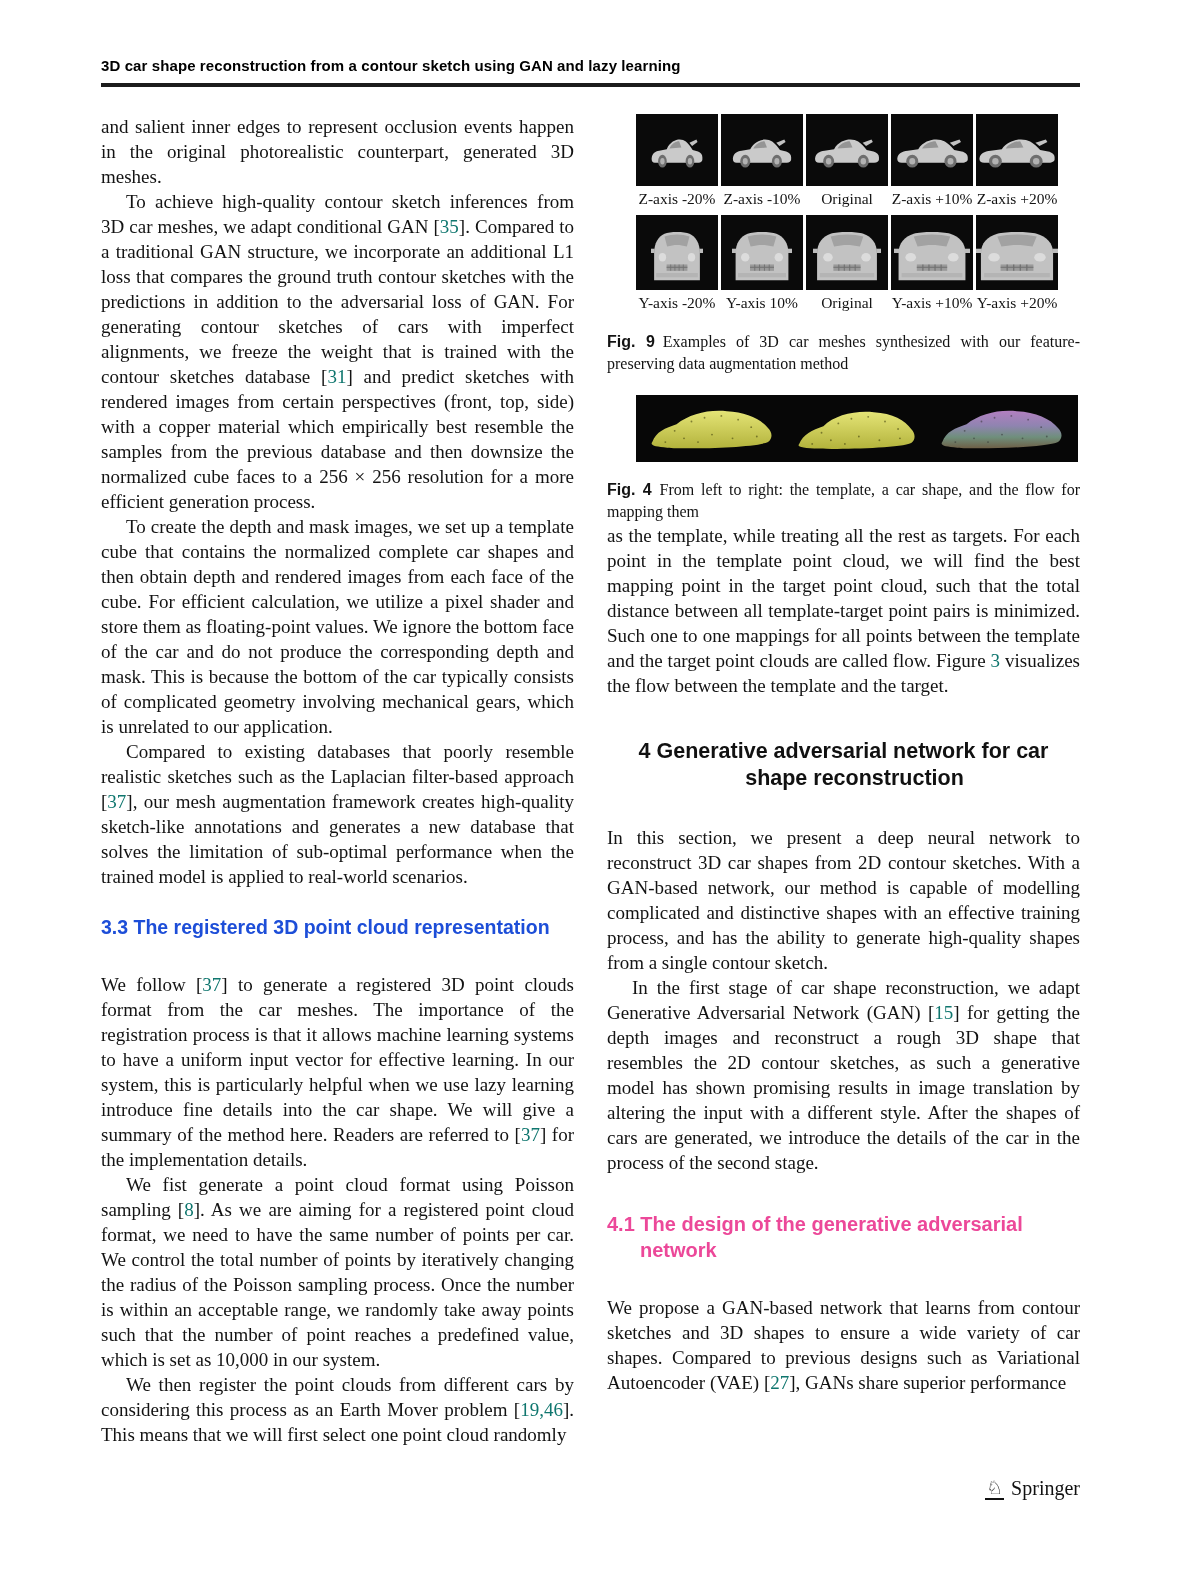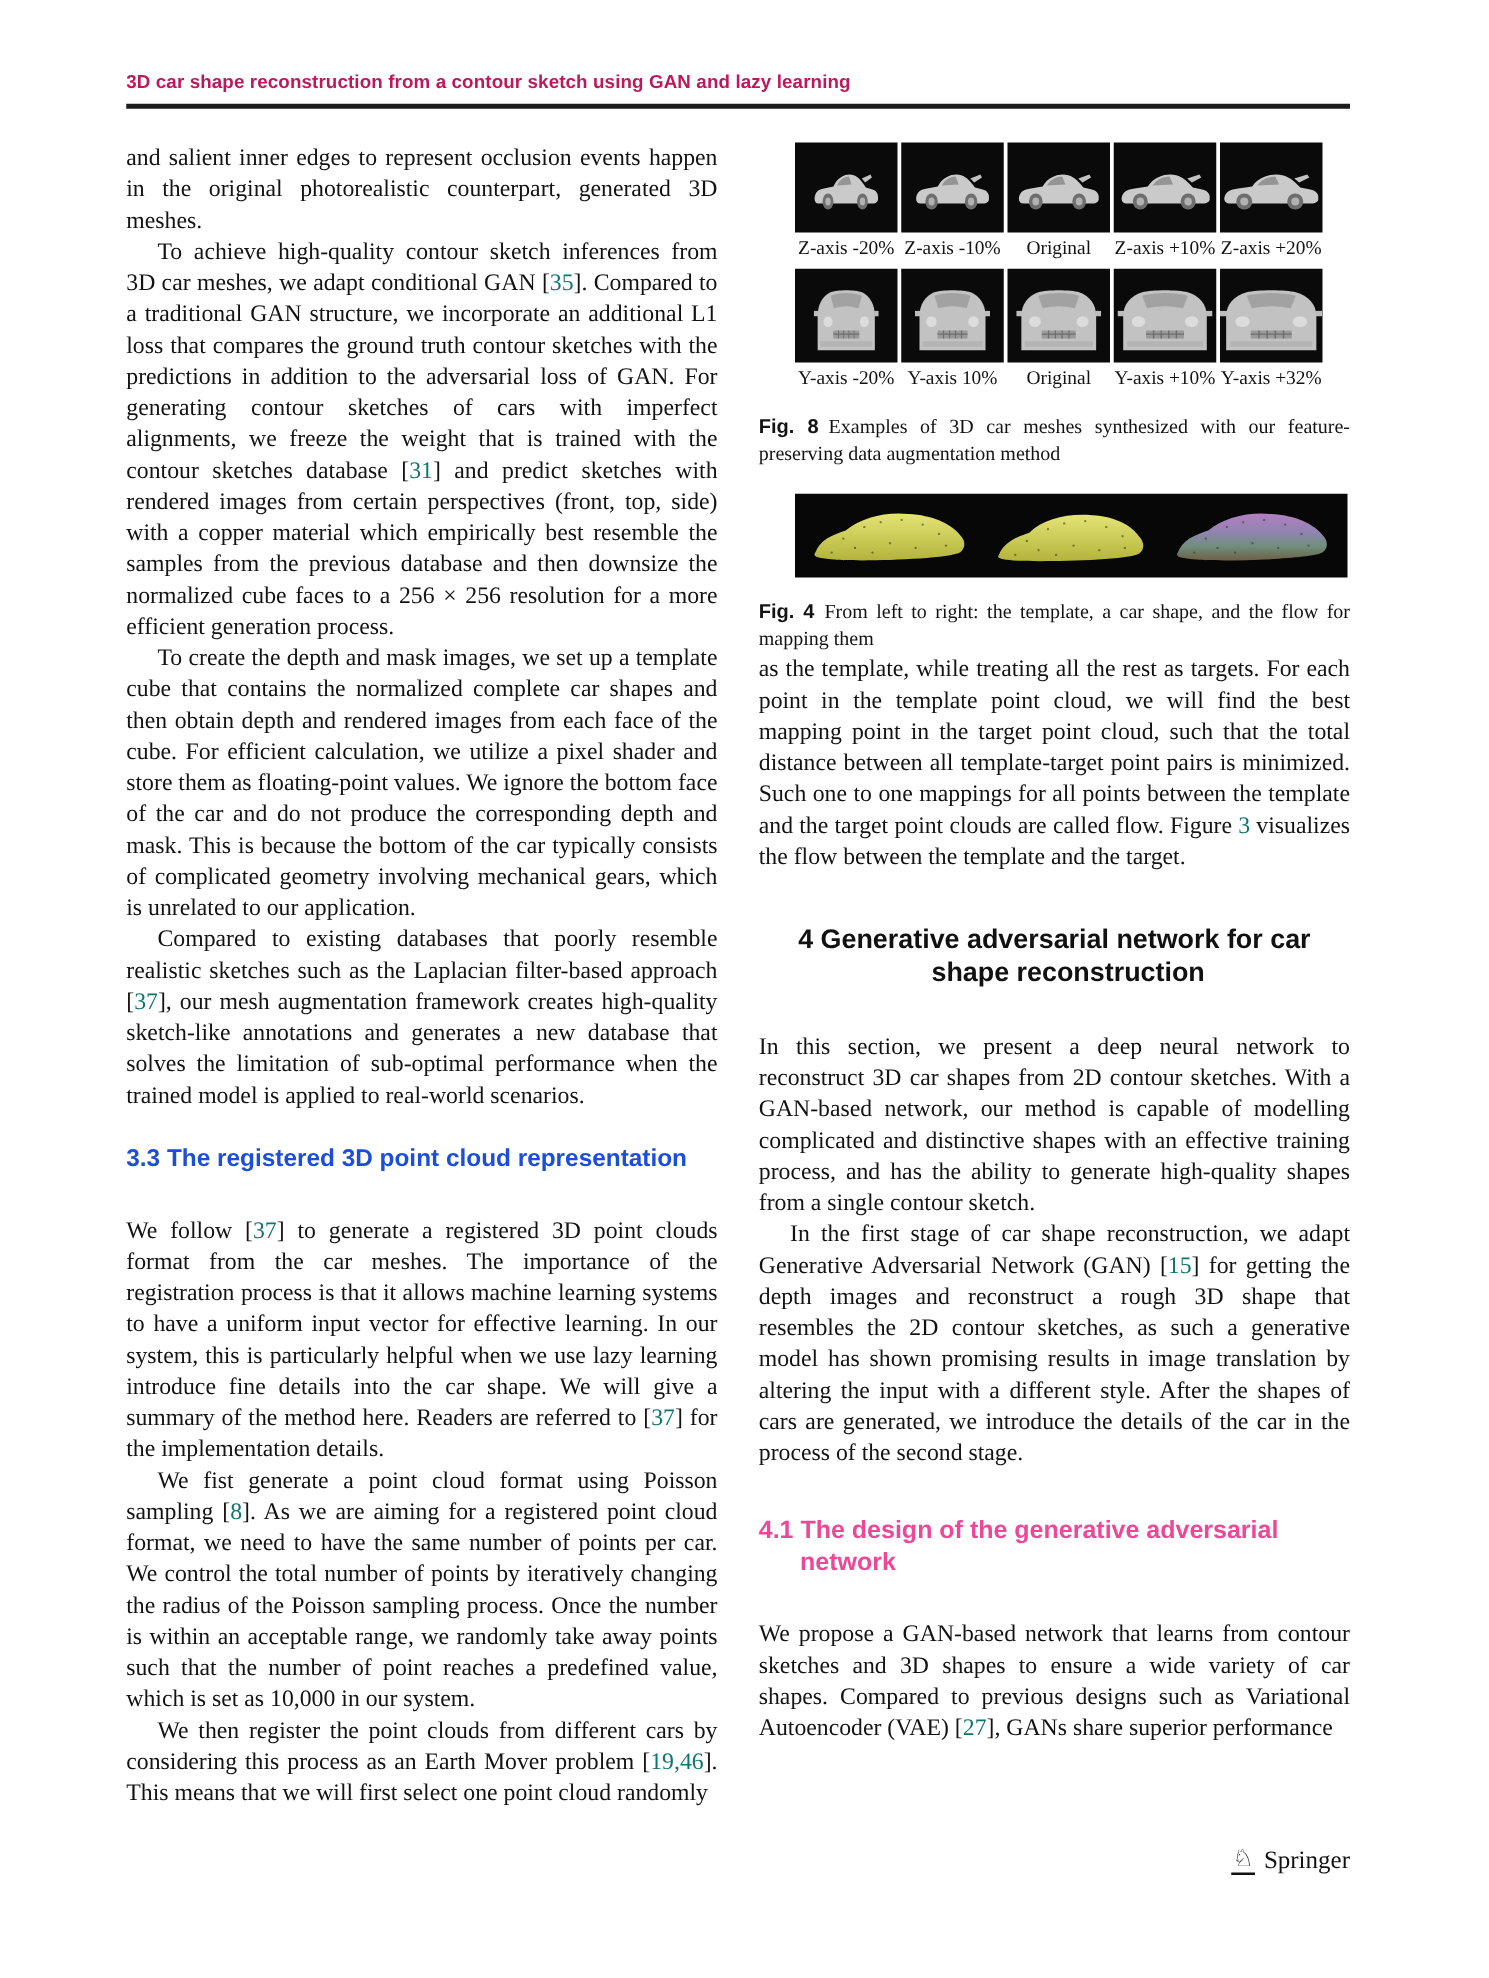--- a/index.html
+++ b/index.html
@@ -3,21 +3,21 @@
 <meta charset="utf-8">
 <style>
   html,body { margin:0; padding:0; }
   body {
     width:1191px; height:1582px; background:#ffffff; overflow:hidden;
     font-family:"Liberation Serif", serif; color:#131313; position:relative;
   }
   .page { box-sizing:border-box; width:1191px; height:1582px; padding:57px 111px 0 101px; position:relative; }
   .running-head {
     font-family:"Liberation Sans", sans-serif; font-weight:700; font-size:15px;
-    color:#be185d; letter-spacing:0.1px;
+    color:#000000; letter-spacing:0.1px;
   }
   .rule { height:4px; background:#1c1c1c; margin-top:9px; }
   .columns { display:flex; gap:33px; margin-top:27px; }
   .col { width:473px; font-size:19px; line-height:25px; text-align:justify; }
   .col p { margin:0; }
   p.indent { text-indent:25px; }
   .ref { color:#0f766e; }
   .h33 {
     font-family:"Liberation Sans", sans-serif; font-weight:700; font-size:19.5px;
     margin:26px 0 32px 0; text-align:left; color:#1d4ed8;
@@ -212,25 +212,25 @@
                 <rect x="0" y="36" width="7" height="6" fill="#bcbcbc"></rect>
                 <rect x="93" y="36" width="7" height="6" fill="#bcbcbc"></rect>
               </svg>
           </div>
         </div>
         <div class="figlabels">
           <span class="figlabel">Y-axis -20%</span>
           <span class="figlabel">Y-axis 10%</span>
           <span class="figlabel">Original</span>
           <span class="figlabel">Y-axis +10%</span>
-          <span class="figlabel">Y-axis +32%</span>
+          <span class="figlabel">Y-axis +20%</span>
         </div>
       </div>
 
-      <div class="caption"><span class="captag">Fig. 8</span><span>Examples of 3D car meshes synthesized with our feature-preserving data augmentation method</span></div>
+      <div class="caption"><span class="captag">Fig. 9</span><span>Examples of 3D car meshes synthesized with our feature-preserving data augmentation method</span></div>
 
       <div class="fig4strip">
         <svg width="136" height="56" viewBox="0 0 140 60">
           <defs>
               <linearGradient id="gy1" x1="0" y1="0" x2="0" y2="1">
                 <stop offset="0" stop-color="#e4e476"></stop>
                 <stop offset="1" stop-color="#b3b33c"></stop>
               </linearGradient>
             </defs>
           <path d="M6 44 C10 33 20 29 32 25 C46 14 66 9 86 11 C106 12 122 19 130 29 C135 34 135 40 130 44 C118 50 42 52 22 50 C10 49 3 48 6 44 Z" fill="url(#gy1)"></path>

